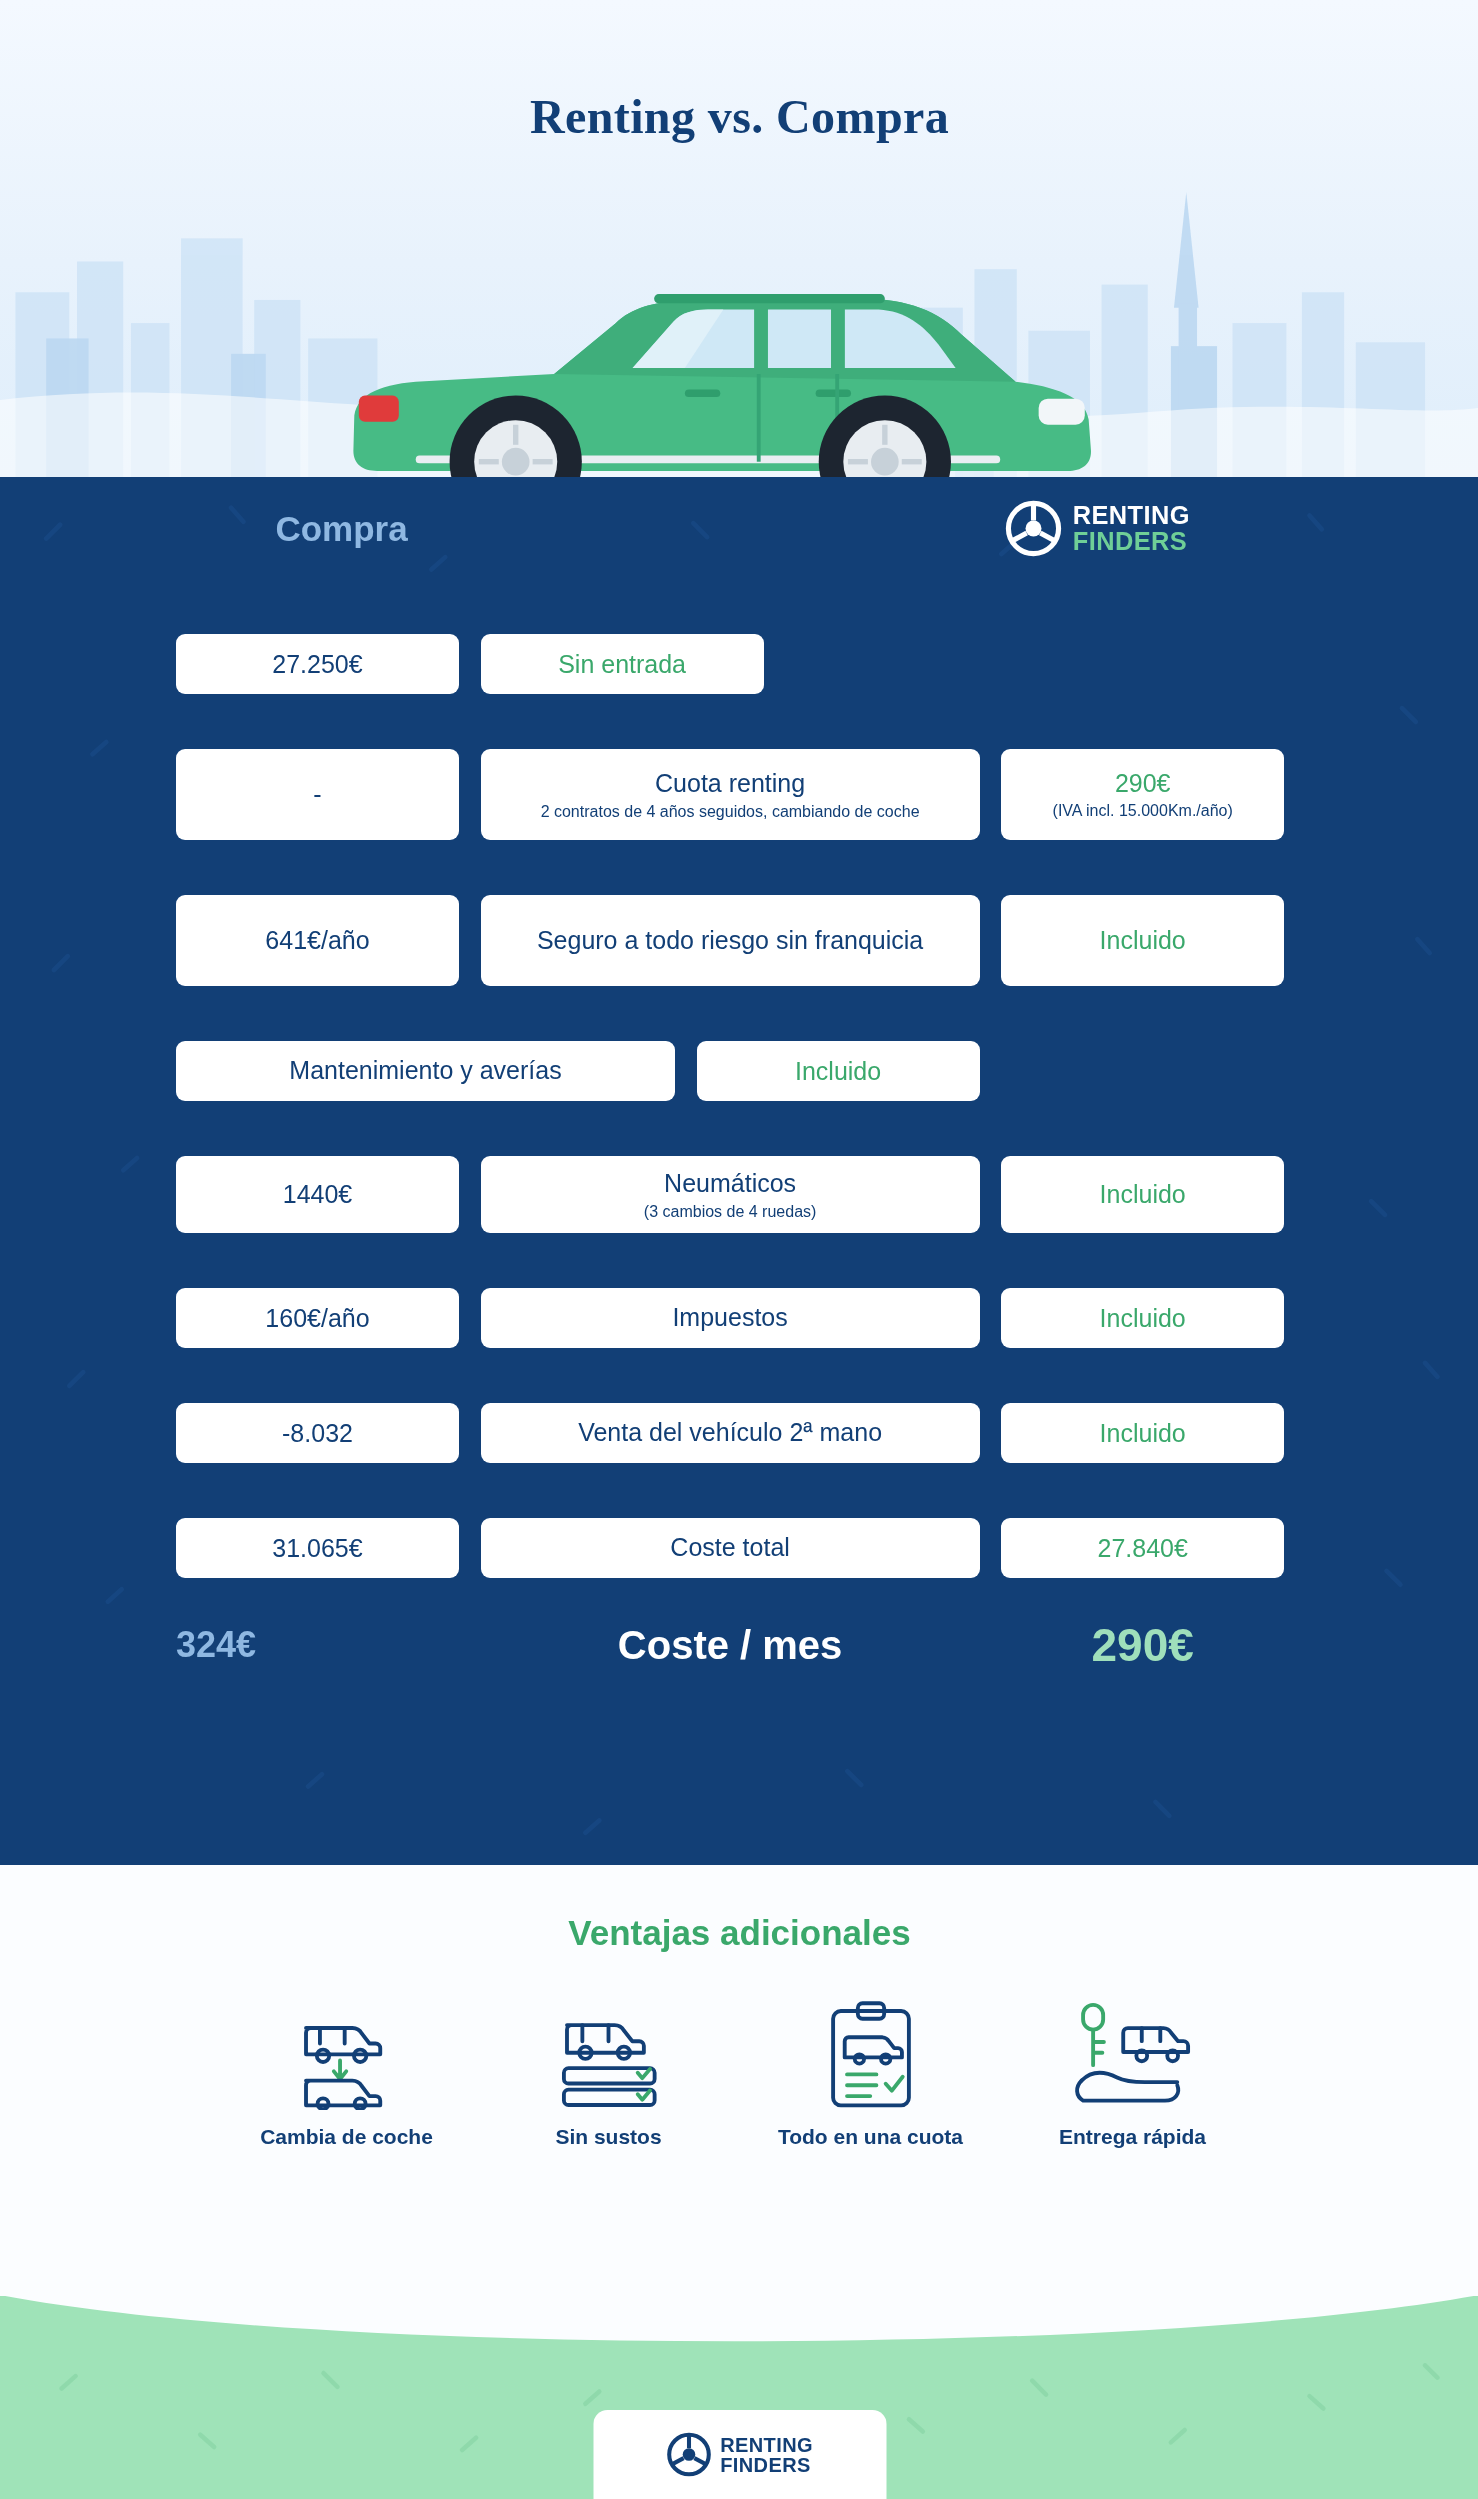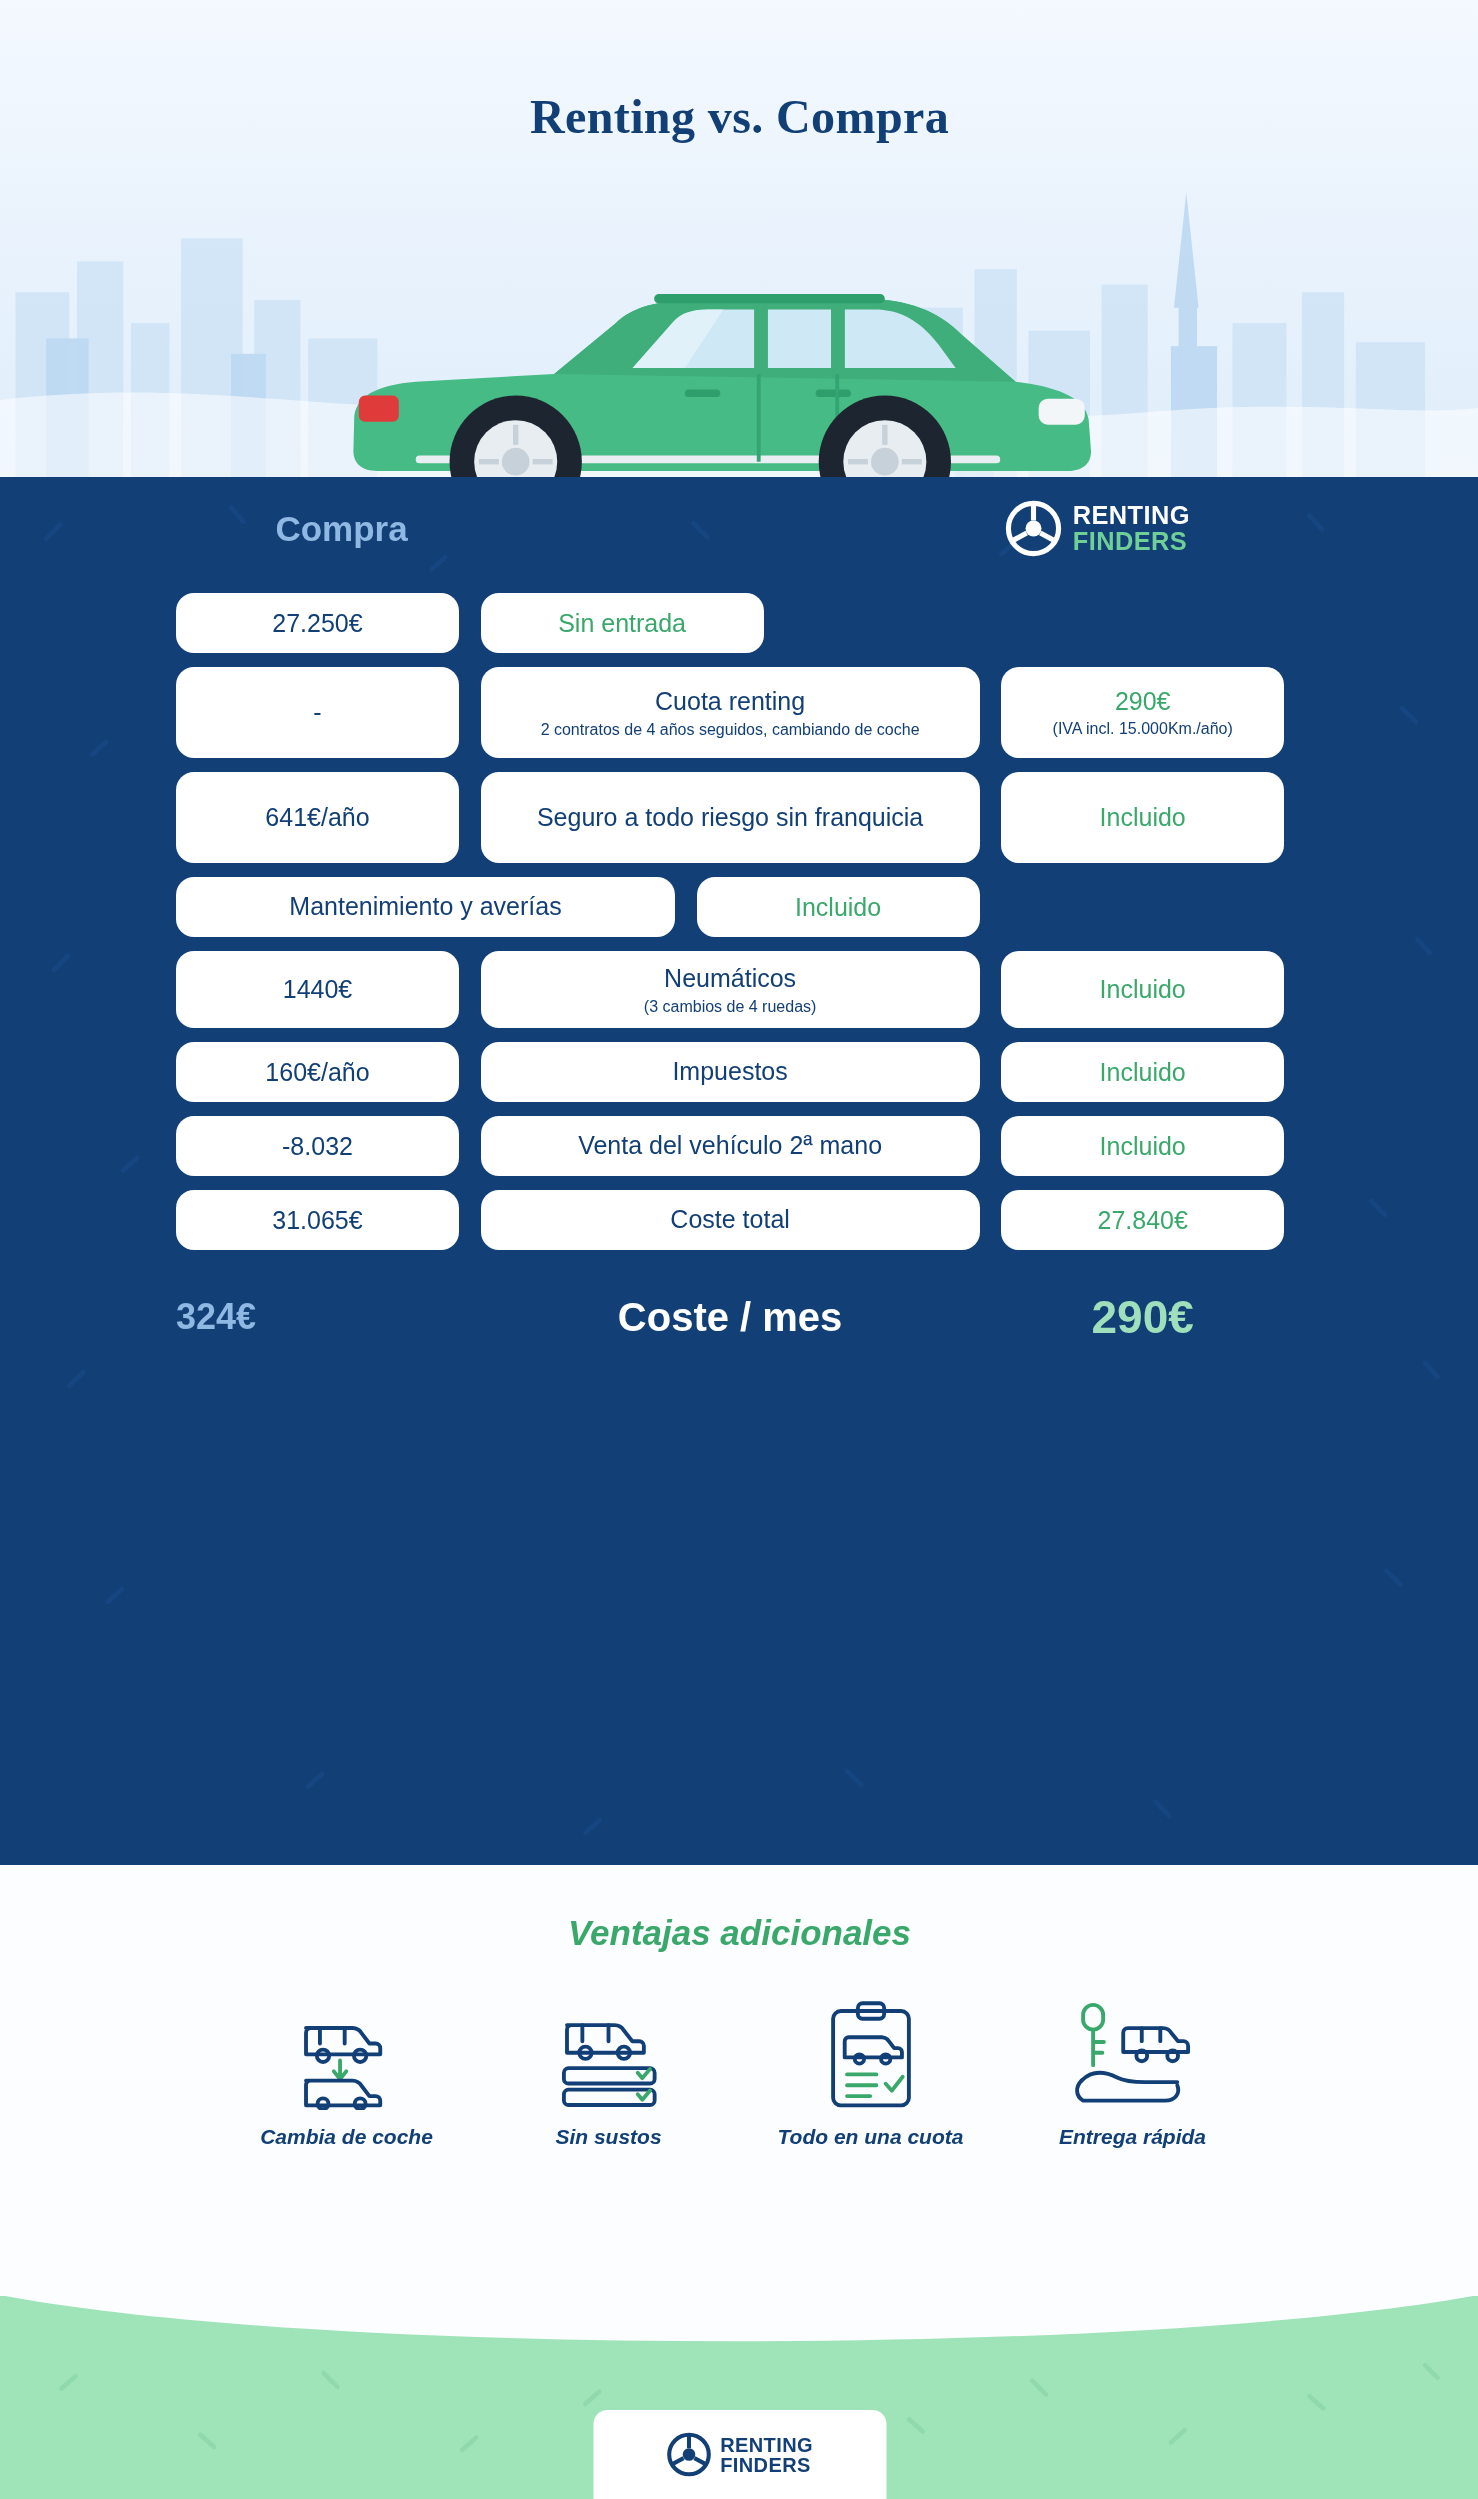--- a/index.html
+++ b/index.html
@@ -95,27 +95,28 @@
 
   .rows { padding: 0 176px; }
   .row {
     display: flex;
     align-items: stretch;
     gap: 21.6px;
     margin-bottom: 14px;
   }
   .cell {
     background: #ffffff;
-    border-radius: 18px;
+    border-radius: 9px;
     display: flex;
     flex-direction: column;
     align-items: center;
     justify-content: center;
     text-align: left;
     padding: 7.7px 10.8px;
+    margin-top: 41px;
   }
   .cell-left { width: 283px; }
   .cell-mid  { width: 499px; }
   .cell-right{ width: 283px; }
 
   .v-main { font-size: 25px; color: #123f76; }
   .v-main.green { color: #3aa86b; }
   .v-sub { font-size: 16px; color: #123f76; margin-top: 3.1px; line-height: 1.2; }
   .m-main { font-size: 25px; color: #123f76; line-height: 1.25; }
   .m-sub  { font-size: 16px; color: #123f76; margin-top: 3.1px; line-height: 1.2; }
@@ -143,21 +144,20 @@
     font-size: 46px; font-weight: bold; color: #9fdfbb;
   }
 
   
   .adv {
     position: relative;
     width: 1479px;
     height: 431px;
     background: #fbfdff;
     overflow: hidden;
-    font-style: italic;
   }
   .adv-title {
     text-align: center;
     padding-top: 48px;
     font-size: 35px;
     font-weight: bold;
     color: #3aa86b;
   }
   .adv-items {
     display: flex;

